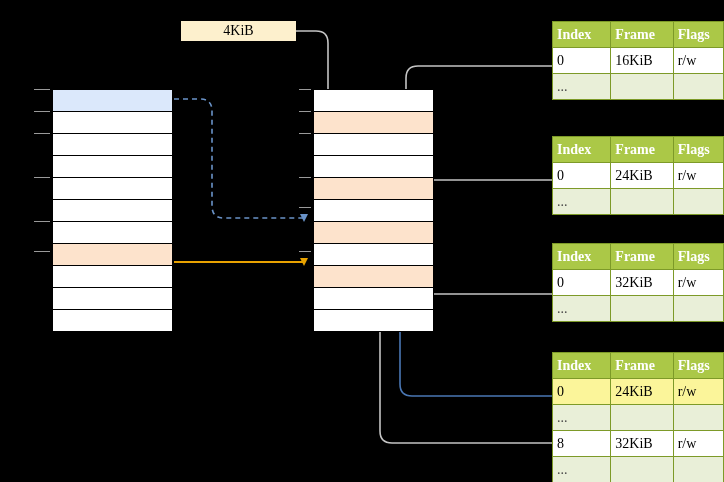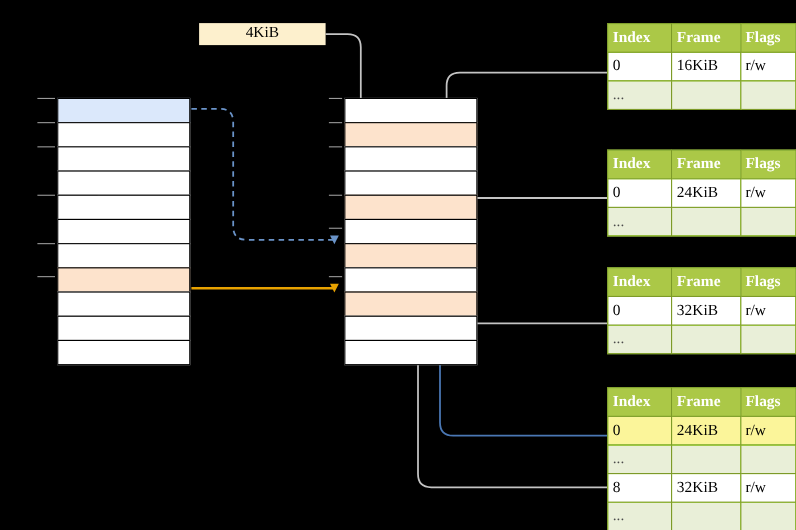--- a/index.html
+++ b/index.html
@@ -36,21 +36,21 @@
     line-height:19px;
     text-align:center;
     border:0;
   }
 
   
   .ptable{
     position:absolute;
     border-collapse:collapse;
     table-layout:fixed;
-    background:#bef264;
+    background:#be185d;
   }
   .ptable td,.ptable th{
     box-sizing:border-box;
     border:1px solid #7d9a28;
     font-size:14px;
     line-height:1;
     padding:3px 4px;
     height:26px;
     text-align:left;
     vertical-align:middle;

